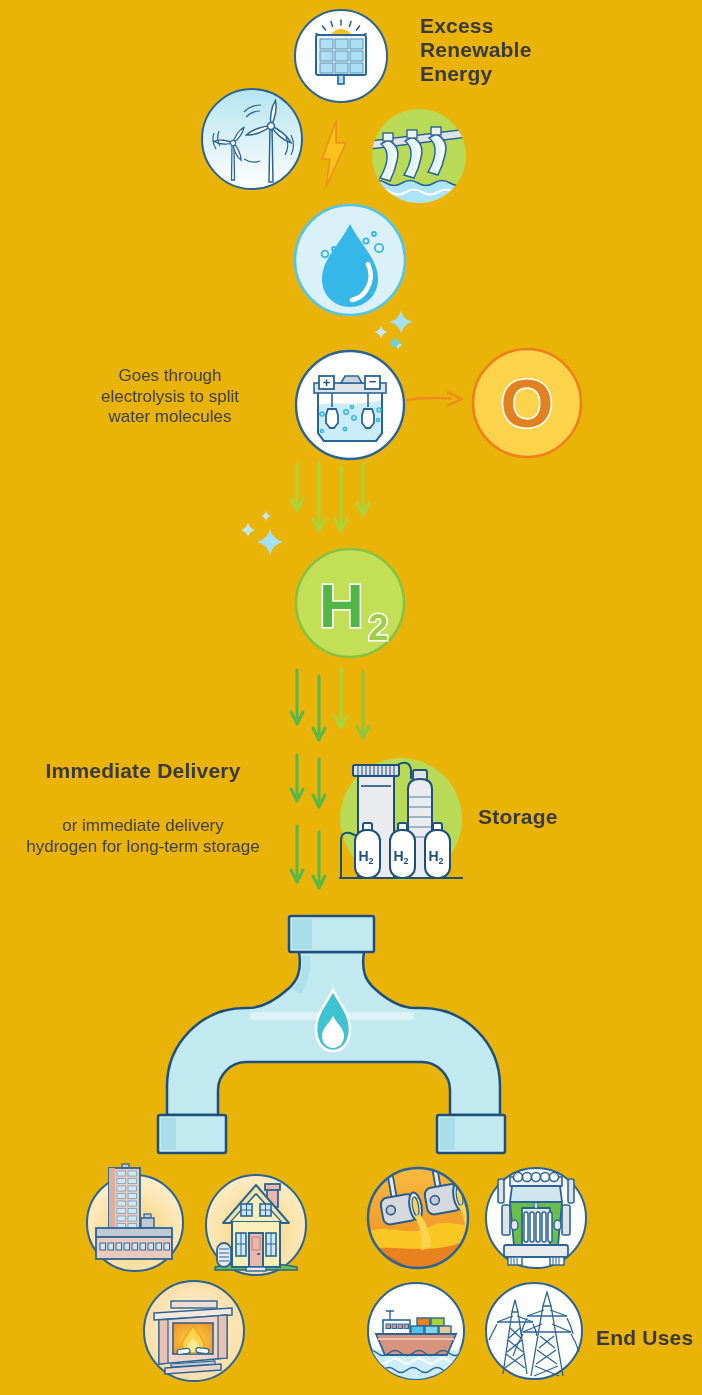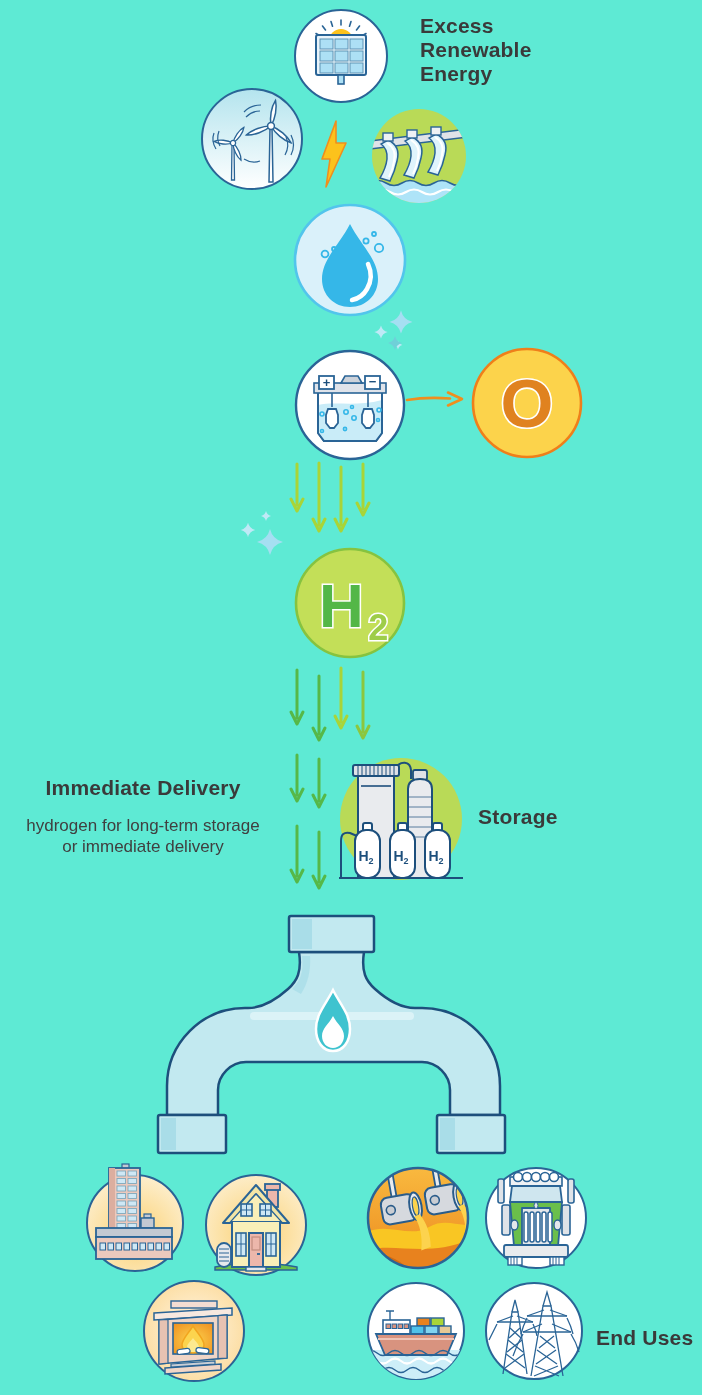--- a/index.html
+++ b/index.html
@@ -1,16 +1,16 @@
 <!DOCTYPE html>
 <html><head>
 <meta charset="utf-8">
 <style>
   html,body{margin:0;padding:0;background:#ffffff;}
-  .canvas{position:relative;width:702px;height:1395px;background:#5eead4;overflow:hidden;
+  .canvas{position:relative;width:702px;height:1395px;background:#eab308;overflow:hidden;
           font-family:"Liberation Sans",sans-serif;color:#3d3d3d;}
   .abs{position:absolute;}
   .heading{font-weight:bold;font-size:21px;line-height:1.15;color:#3a3a3a;letter-spacing:.2px;}
   .body-text{font-size:17px;line-height:1.22;color:#404040;}
   .center{text-align:center;}
   svg{display:block;overflow:visible;}
 </style>
 </head>
 <body>
 
@@ -177,20 +177,25 @@
         <circle cx="58" cy="58" r="1.5"></circle>
         <circle cx="60" cy="69" r="2.2"></circle>
       <circle cx="51" cy="80" r="1.6"></circle>
         <circle cx="28" cy="65" r="2"></circle>
         <circle cx="85" cy="61" r="2"></circle>
       <circle cx="84" cy="71" r="1.5"></circle>
         <circle cx="28" cy="82" r="1.5"></circle>
     </g>
   </svg>
 
+  <div class="abs body-text center" style="left:70px;top:366px;width:200px">
+    <div>Goes through</div>
+    <div>electrolysis to split</div>
+    <div>water molecules</div>
+  </div>
 
   <svg class="abs" style="left:386px;top:334px" width="18" height="18" viewBox="0 0 18 18">
     <path transform="translate(9,9) scale(0.7)" d="M0,-10 Q2,-2 10,0 Q2,2 0,10 Q-2,2 -10,0 Q-2,-2 0,-10 Z" fill="#6fd0d8"></path>
   </svg>
 
   <svg class="abs" style="left:404px;top:390px" width="62" height="18" viewBox="0 0 62 18">
     <path d="M3,10 C18,7.5 32,7.5 46,8.5" fill="none" stroke="#ef8e1e" stroke-width="2.6" stroke-linecap="round"></path>
     <path d="M44,2.5 L58,9 L44,15.5" fill="none" stroke="#ef8e1e" stroke-width="2.6" stroke-linecap="round" stroke-linejoin="round"></path>
   </svg>
 
@@ -236,24 +241,24 @@
       <path d="M31,6 V48 M25,42 L31,54 L37,42"></path>
     </g>
   </svg>
   <svg class="abs" style="left:288px;top:824px" width="46" height="74" viewBox="0 0 46 74">
     <g fill="none" stroke="#56b848" stroke-width="3" stroke-linecap="round" stroke-linejoin="round">
       <path d="M9,2 V52 M3,46 L9,58 L15,46"></path>
       <path d="M31,8 V58 M25,52 L31,64 L37,52"></path>
     </g>
   </svg>
 
-  <div class="abs heading center" style="left:13px;top:776px;width:260px">Immediate Delivery</div>
+  <div class="abs heading center" style="left:13px;top:759px;width:260px">Immediate Delivery</div>
   <div class="abs body-text center" style="left:3px;top:816px;width:280px">
+    <div>or immediate delivery</div>
     <div>hydrogen for long-term storage</div>
-    <div>or immediate delivery</div>
   </div>
 
   <svg class="abs" style="left:335px;top:755px" width="132" height="132" viewBox="0 0 132 132">
     <circle cx="66" cy="64" r="61" fill="#b9da57"></circle>
     <g stroke="#1d4f7c" stroke-width="2" fill="none">
       <path d="M59,14 C66,5 75,6 76,15 L76,24"></path>
       <path d="M6,123 V86 Q6,76 15,78 L22,81"></path>
       <line x1="50" y1="123" x2="50" y2="88" stroke-width="1.6"></line>
       <line x1="53" y1="123" x2="53" y2="88" stroke-width="1.6"></line>
       <line x1="85" y1="123" x2="85" y2="88" stroke-width="1.6"></line>

